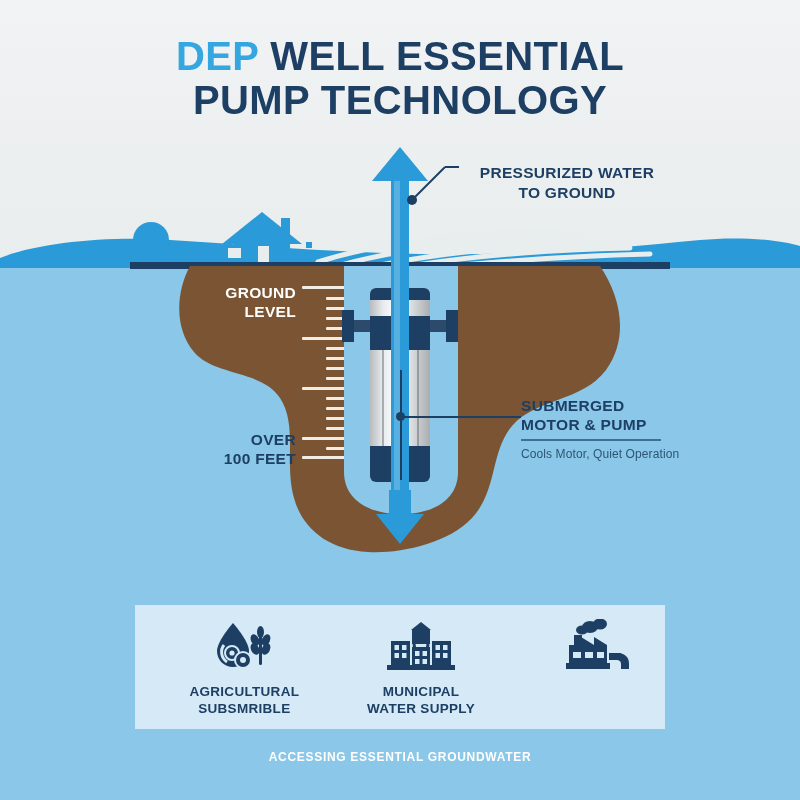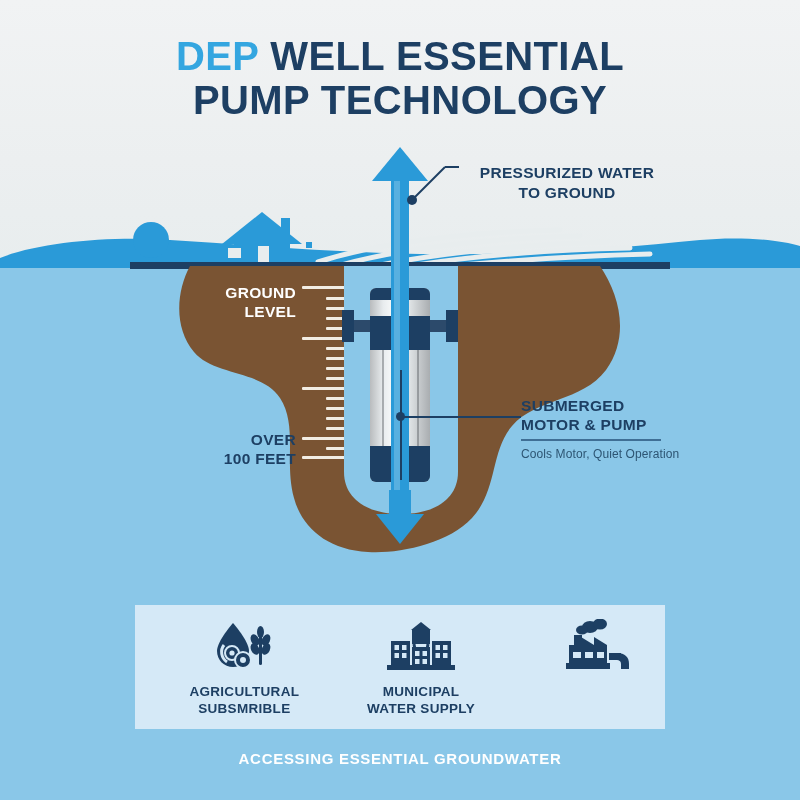--- a/index.html
+++ b/index.html
@@ -87,21 +87,21 @@
 
   
   .panel{position:absolute;left:135px;top:605px;width:530px;height:124px;background:#d5e9f7;}
   .cells{position:absolute;left:135px;top:605px;width:530px;height:124px;display:flex;}
   .cell{flex:1;display:flex;flex-direction:column;align-items:center;justify-content:flex-start;padding-top:14px;margin-left:42px;}
   .cell .iconbox{height:52px;display:flex;align-items:flex-end;justify-content:center;}
   .cell .caption{margin-top:12px;text-align:center;font-size:13.5px;font-weight:bold;
       line-height:17px;color:#1d3f63;letter-spacing:0.3px;}
 
   .footer{position:absolute;left:0;top:750px;width:800px;text-align:center;
-      font-size:15px;font-weight:bold;color:#ffffff;letter-spacing:0.7px;}
+      font-size:12px;font-weight:bold;color:#ffffff;letter-spacing:0.7px;}
 </style>
 </head>
 <body>
 
 <div class="stage">
 
   <div class="sky"></div>
   <div class="water"></div>
 
   <div class="title">

